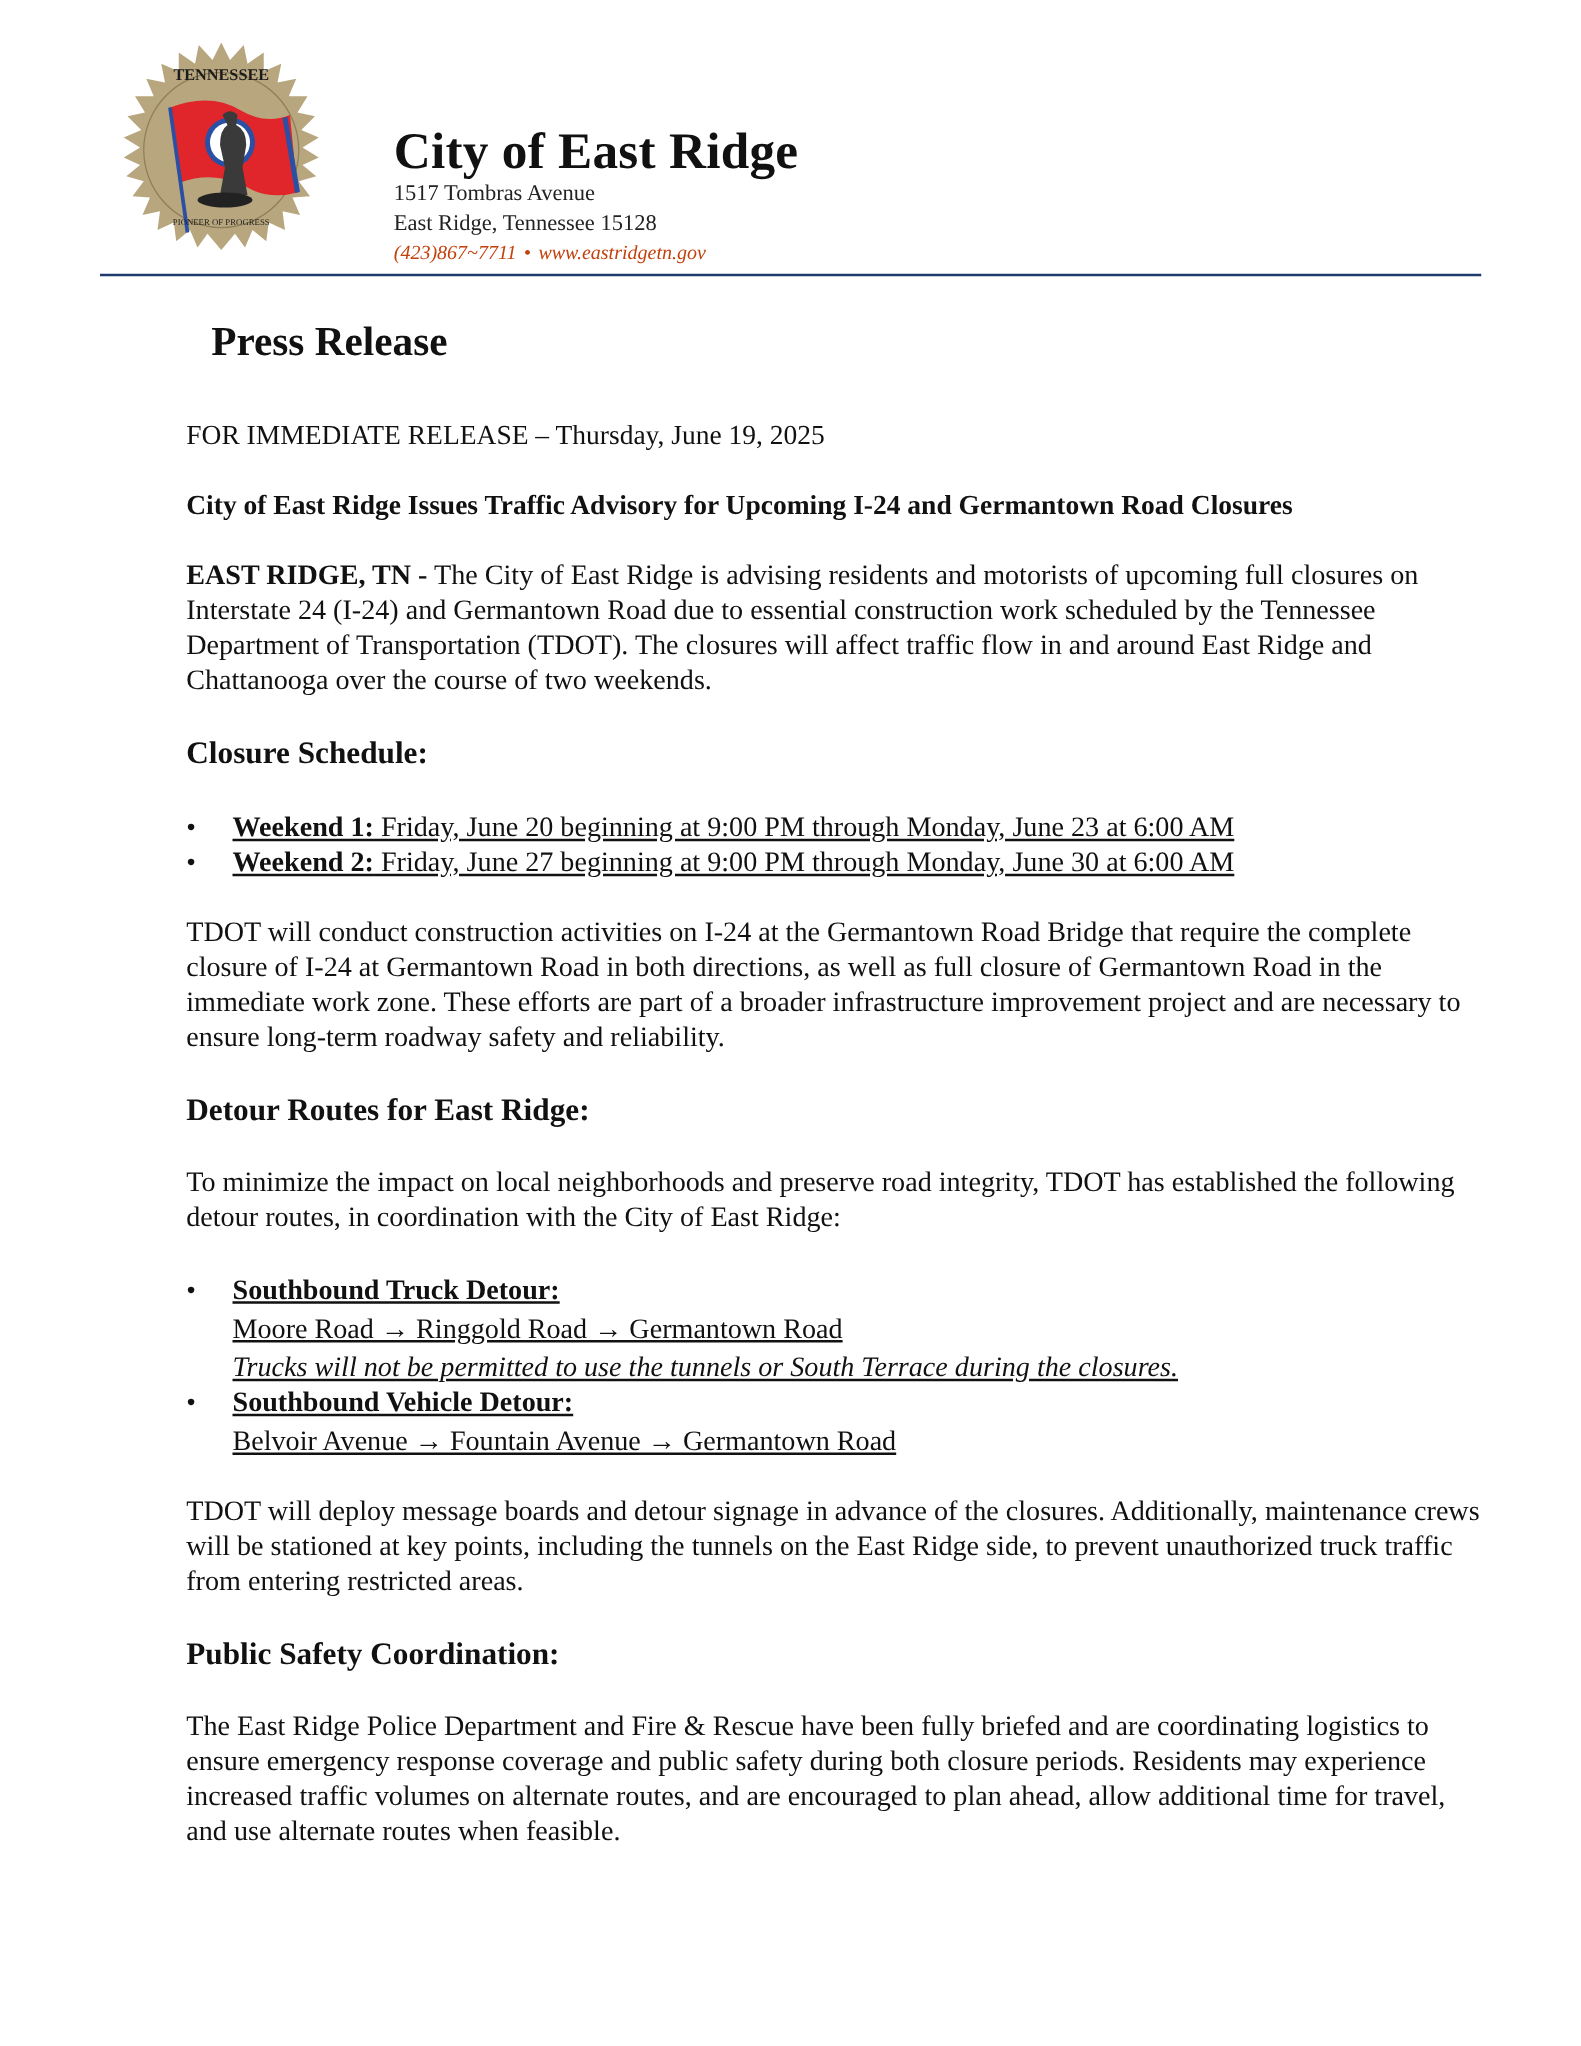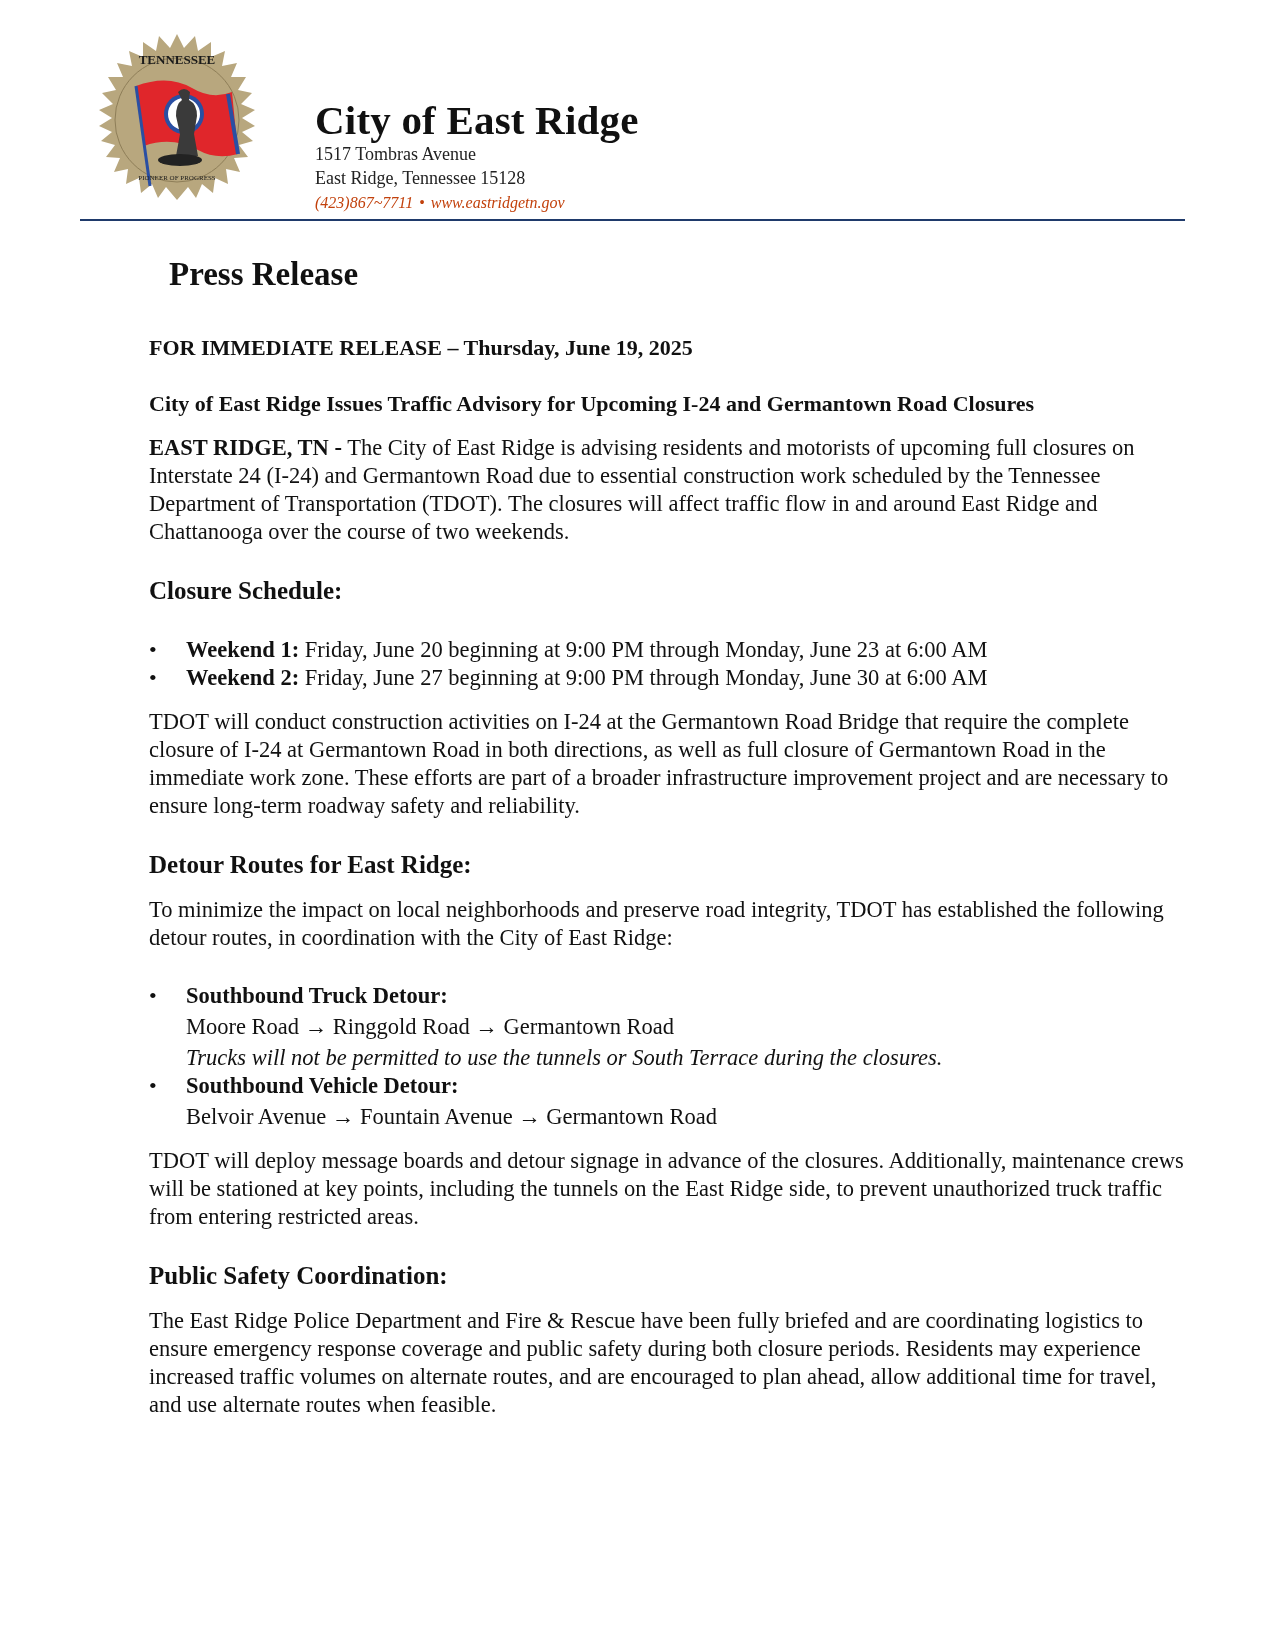--- a/index.html
+++ b/index.html
@@ -9,27 +9,27 @@
   }
   .seal { position: absolute; left: 88px; top: 34px; width: 178px; height: 178px; }
   .letterhead { position: absolute; left: 315px; top: 98px; }
   .org-name { font-size: 41px; font-weight: bold; line-height: 44px; letter-spacing: 0.2px; }
   .addr { font-size: 18px; line-height: 24px; color: #222; }
   .contact { font-size: 16px; font-style: italic; line-height: 26px; color: #c2410c; }
   .contact .dot { font-style: normal; margin: 0 6px; }
   .rule { position: absolute; left: 80px; top: 219px; width: 1105px; height: 2px; background: #1f3a6b; }
   .content { position: absolute; left: 149px; top: 250px; width: 1040px; font-size: 22.5px; line-height: 28px; }
   .title { font-size: 33px; font-weight: bold; margin: 4px 0 0 0; line-height: 40px; padding-left: 20px; }
-  .release { font-weight: bold; font-size: 22px; margin-top: 40px; }
+  .release { font-weight: normal; font-size: 22px; margin-top: 40px; }
   .headline { font-weight: bold; font-size: 22px; margin-top: 28px; }
   p { margin: 0; }
-  .para { margin-top: 16px; }
+  .para { margin-top: 28px; }
   h2 { font-size: 25px; font-weight: bold; margin: 30px 0 0 0; line-height: 30px; }
   ul { margin: 30px 0 0 0; padding: 0; list-style: none; }
-  li { position: relative; padding-left: 37px; }
+  li { position: relative; padding-left: 37px; text-decoration: underline; }
   li::before { content: "\2022"; position: absolute; left: 0; top: 0; font-size: 22px; }
   .label { font-weight: bold; }
   .note { font-style: italic; }
   .sub { display: block; margin-top: 3px; }
 </style>
 </head>
 <body>
 
 <div class="seal">
   <svg width="178" height="178" viewBox="0 0 178 178">

